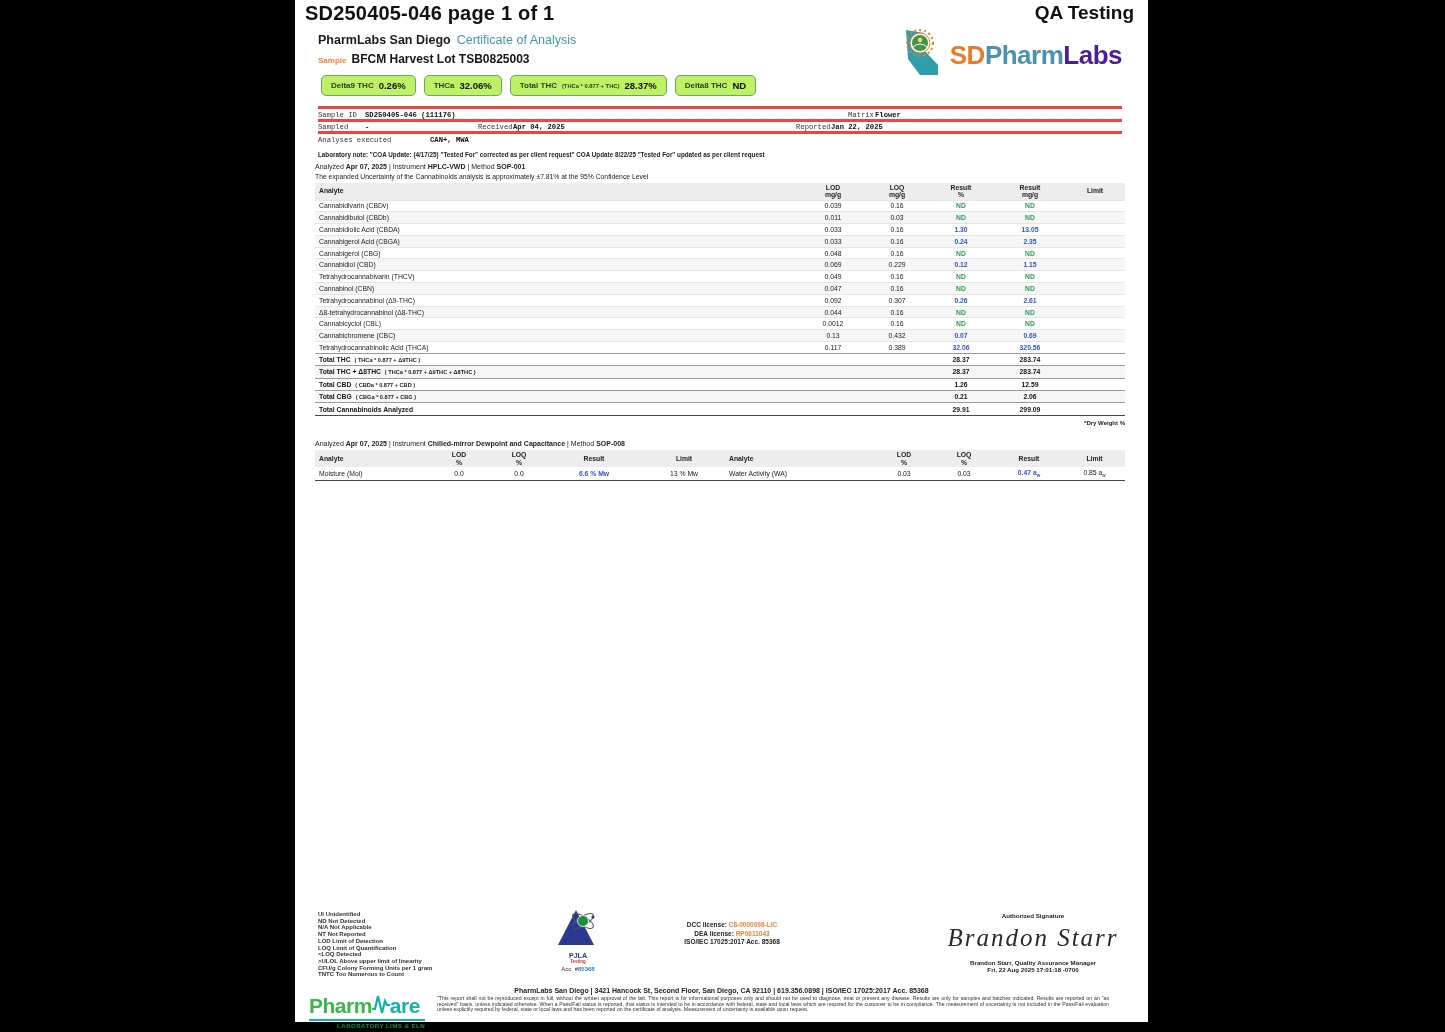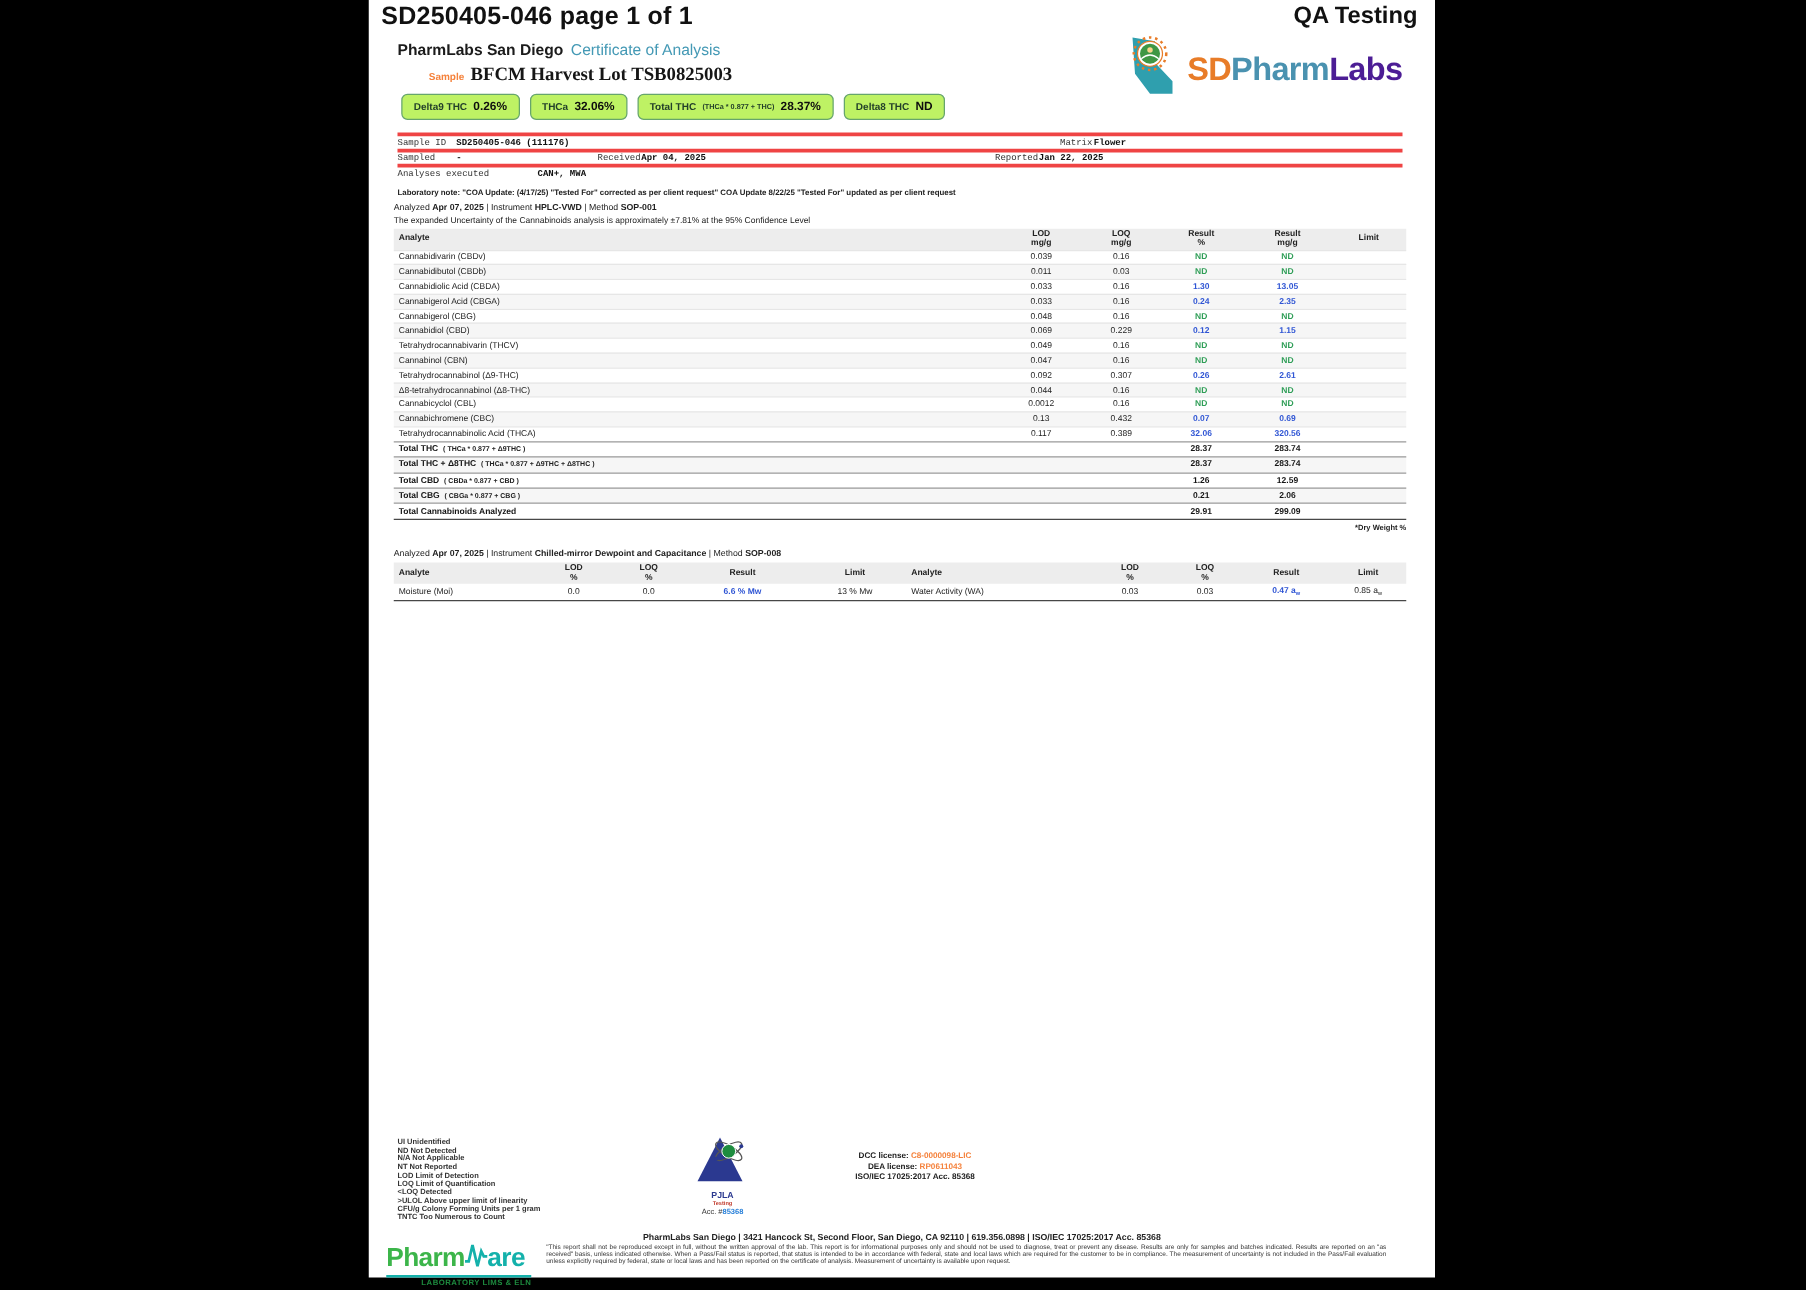--- a/index.html
+++ b/index.html
@@ -11,22 +11,22 @@
   .doc-header{left:10px;right:14px;top:0;height:26px;display:flex;justify-content:space-between;align-items:center;gap:44px;}
   .doc-title{font-size:20px;font-weight:600;color:#111;letter-spacing:.2px;}
   .qa-label{font-size:19px;font-weight:600;color:#111;}
   .brand{top:28px;right:26px;display:flex;align-items:center;gap:4px;}
   .brand-word{font-size:26px;font-weight:700;letter-spacing:-.5px;}
   .brand-word .sd{color:#e87c28;} .brand-word .ph{color:#4a92b0;} .brand-word .lb{color:#4c1d95;}
   .lab-line{left:23px;top:33px;font-size:12.5px;display:flex;gap:6px;align-items:baseline;}
   .lab-name{font-weight:700;color:#1b1b1b;}
   .coa-label{color:#4499b5;font-weight:500;}
   .sample-line{left:23px;top:52px;display:flex;gap:5px;align-items:baseline;}
-  .sample-label{color:#f5823c;font-size:8px;font-weight:700;margin-left:25px;}
-  .sample-name{font-size:15px;font-weight:600;color:#161616;font-family:Liberation Serif, serif;}
+  .sample-label{color:#f5823c;font-size:8px;font-weight:700;}
+  .sample-name{font-size:12px;font-weight:600;color:#161616;}
   
   .pills{left:26px;top:75px;display:flex;gap:8px;}
   .pill{height:19px;display:inline-flex;align-items:center;gap:5px;padding:0 9px;
     background:#bef264;border:1.5px solid #66a56c;border-radius:5px;}
   .pill .pl{font-size:8px;font-weight:700;color:#23402a;}
   .pill .pf{font-size:5.8px;font-weight:700;color:#23402a;}
   .pill .pv{font-size:9.5px;font-weight:700;color:#0e0e0e;}
   .formula:empty{display:none;}
   
   .info-table{left:23px;top:106px;width:804px;font-size:7.2px;color:#333;}
@@ -503,20 +503,26 @@
       <div class="pjla-sub">Testing</div>
       <div class="pjla-acc"><span>Acc. #</span><b>85368</b></div>
     </div>
 
     <div class="abs licenses">
       <div><span>DCC license:</span> <span class="lic-val">C8-0000098-LIC</span></div>
       <div><span>DEA license:</span> <span class="lic-val">RP0611043</span></div>
       <div>ISO/IEC 17025:2017 Acc. 85368</div>
     </div>
 
+    <div class="abs signature">
+      <div class="sig-title">Authorized Signature</div>
+      <div class="sig-script">Brandon Starr</div>
+      <div class="sig-name">Brandon Starr, Quality Assurance Manager</div>
+      <div class="sig-date">Fri, 22 Aug 2025 17:01:18 -0700</div>
+    </div>
 
     <div class="abs address">PharmLabs San Diego | 3421 Hancock St, Second Floor, San Diego, CA 92110 | 619.356.0898 | ISO/IEC 17025:2017 Acc. 85368</div>
     <div class="abs disclaimer">"This report shall not be reproduced except in full, without the written approval of the lab. This report is for informational purposes only and should not be used to diagnose, treat or prevent any disease. Results are only for samples and batches indicated. Results are reported on an "as received" basis, unless indicated otherwise. When a Pass/Fail status is reported, that status is intended to be in accordance with federal, state and local laws which are required for the customer to be in compliance. The measurement of uncertainty is not included in the Pass/Fail evaluation unless explicitly required by federal, state or local laws and has been reported on the certificate of analysis. Measurement of uncertainty is available upon request.</div>
 
     <div class="abs pharmware">
       <div class="pw-word">
         <span class="pw-pharm">Pharm</span>
         <span>
           <svg width="18" height="22" viewBox="0 0 18 22">
               <polyline points="0,17 3,17 6,4 10,21 13,9 15,13 18,13" fill="none" stroke="#14b1ab" stroke-width="2.2"></polyline>

